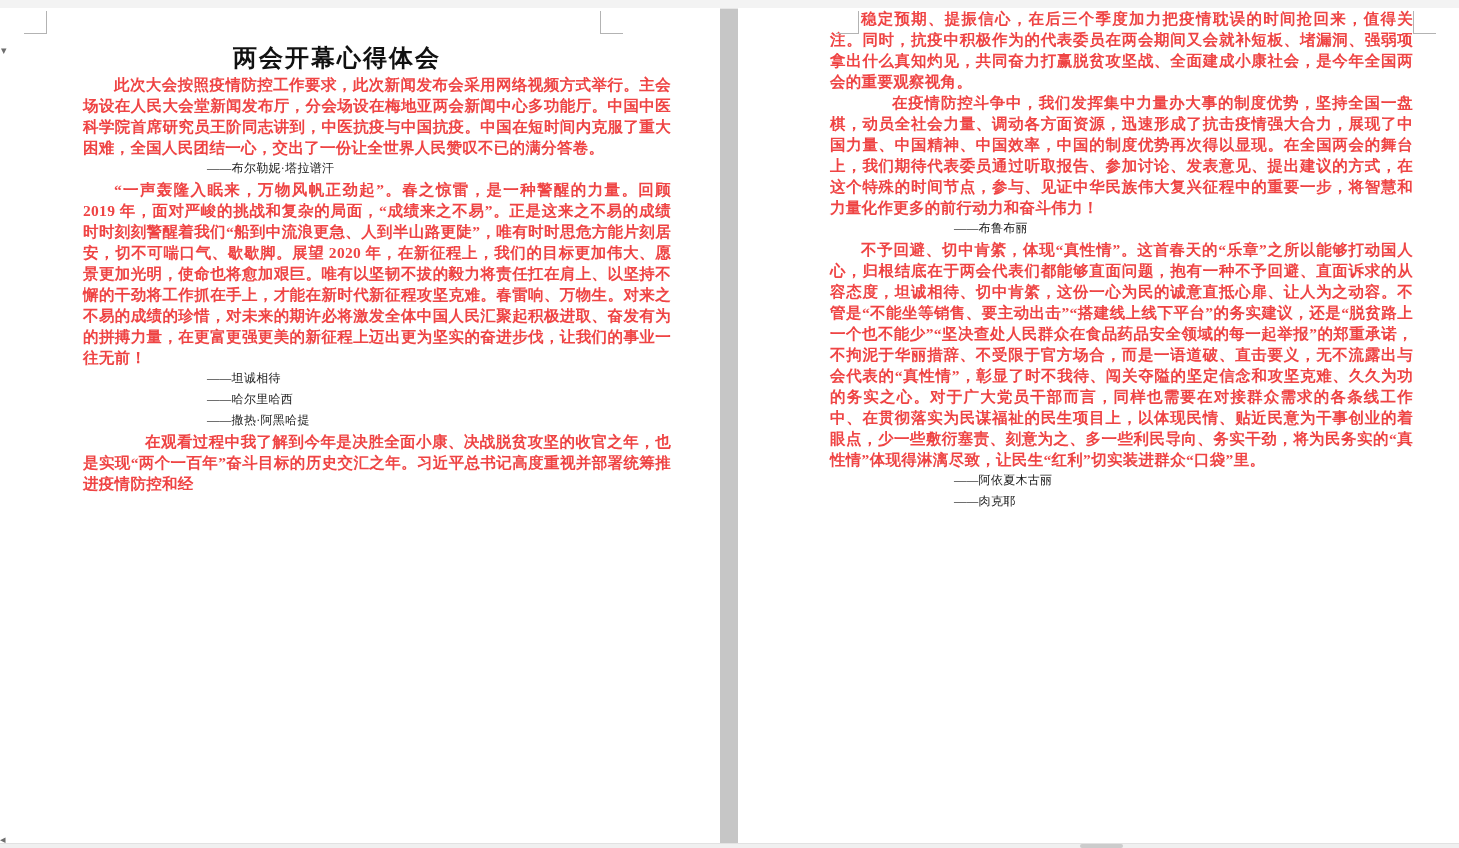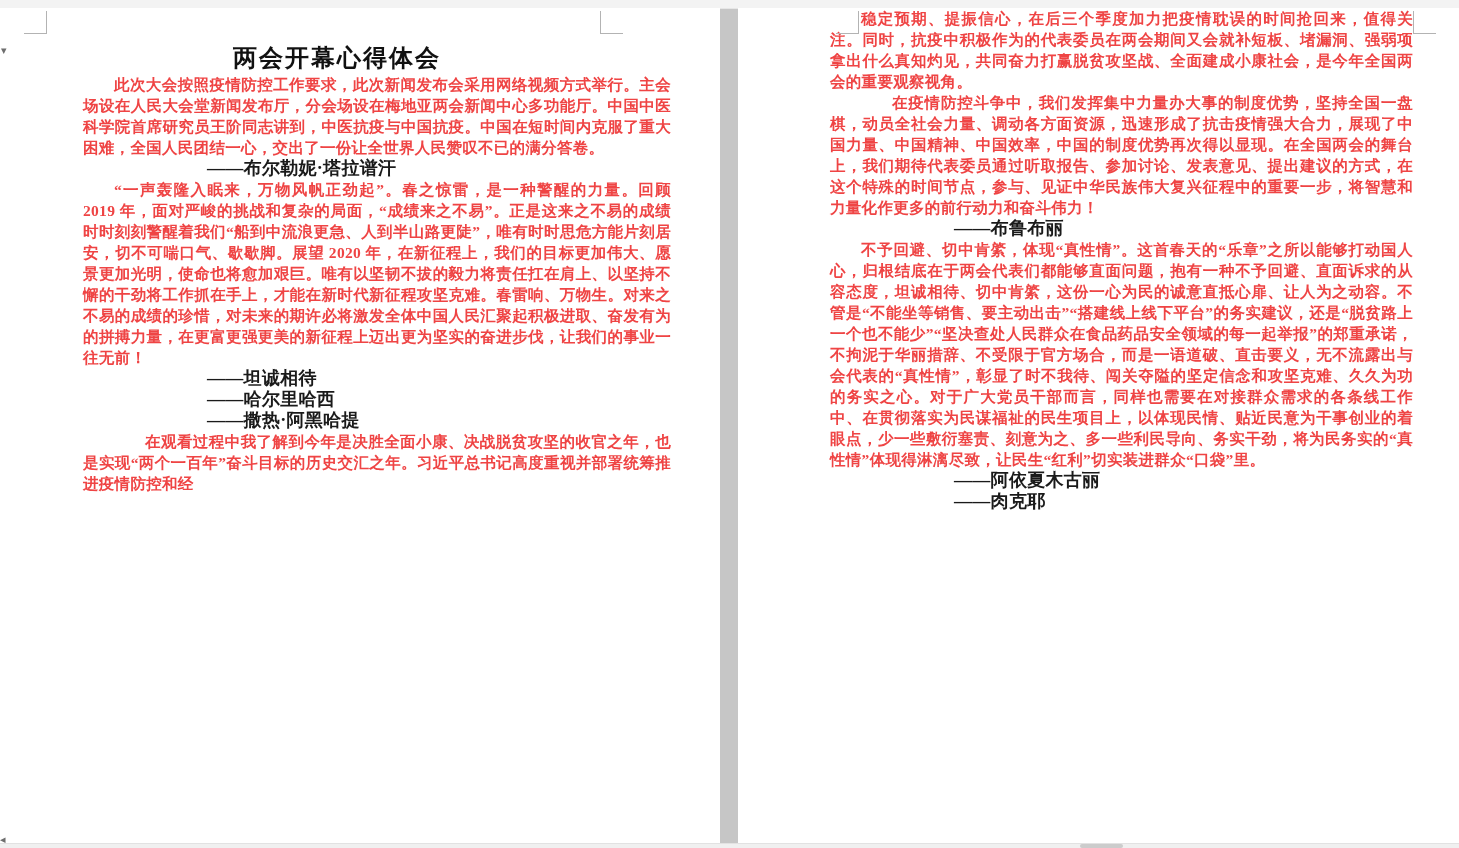--- a/index.html
+++ b/index.html
@@ -10,22 +10,22 @@
   .page-left{left:0;width:720px;}
   .page-right{left:738px;width:721px;}
   .col{position:absolute;top:0;}
   .col-left{left:37px;width:588px;margin-left:46px;}
   .col-right{left:92px;width:583px;}
   .doc-title{font-size:24px;font-weight:bold;letter-spacing:2px;line-height:32px;
              text-align:center;margin:34px 80px 0 0;color:#111;}
   p.body{margin:0;font-size:15.5px;line-height:21px;color:#ef4444;
          text-align:justify;text-indent:2em;letter-spacing:0.3px;font-weight:bold;}
   p.indent4{text-indent:4em;}
-  p.attrib{margin:0;font-size:18px;line-height:21px;color:#1a1a1a;
-           text-indent:0;padding-left:124px;letter-spacing:0.3px;font-weight:bold;}
+  p.attrib{margin:0;font-size:12px;line-height:21px;color:#1a1a1a;
+           text-indent:0;padding-left:124px;letter-spacing:0.3px;}
   
   .lp-p1{margin-top:14px;} .lp-p2{margin-top:21px;} .lp-p3{margin-top:39px;}
   .lp-p4{margin-top:39px;} .lp-p5{margin-top:59px;}
   .rp-p1{margin-top:50px;} .rp-p2{margin-top:0;} .rp-p3{margin-top:36px;}
   .rp-p4{margin-top:58px;} .rp-p5{margin-top:39px;}
   
   .mark{position:absolute;width:22px;height:22px;}
   .mark-rb{border-right:1px solid #b3b3b3;border-bottom:1px solid #b3b3b3;}
   .mark-lb{border-left:1px solid #b3b3b3;border-bottom:1px solid #b3b3b3;}
   .m-lp-tl{left:24px;top:11px;}

